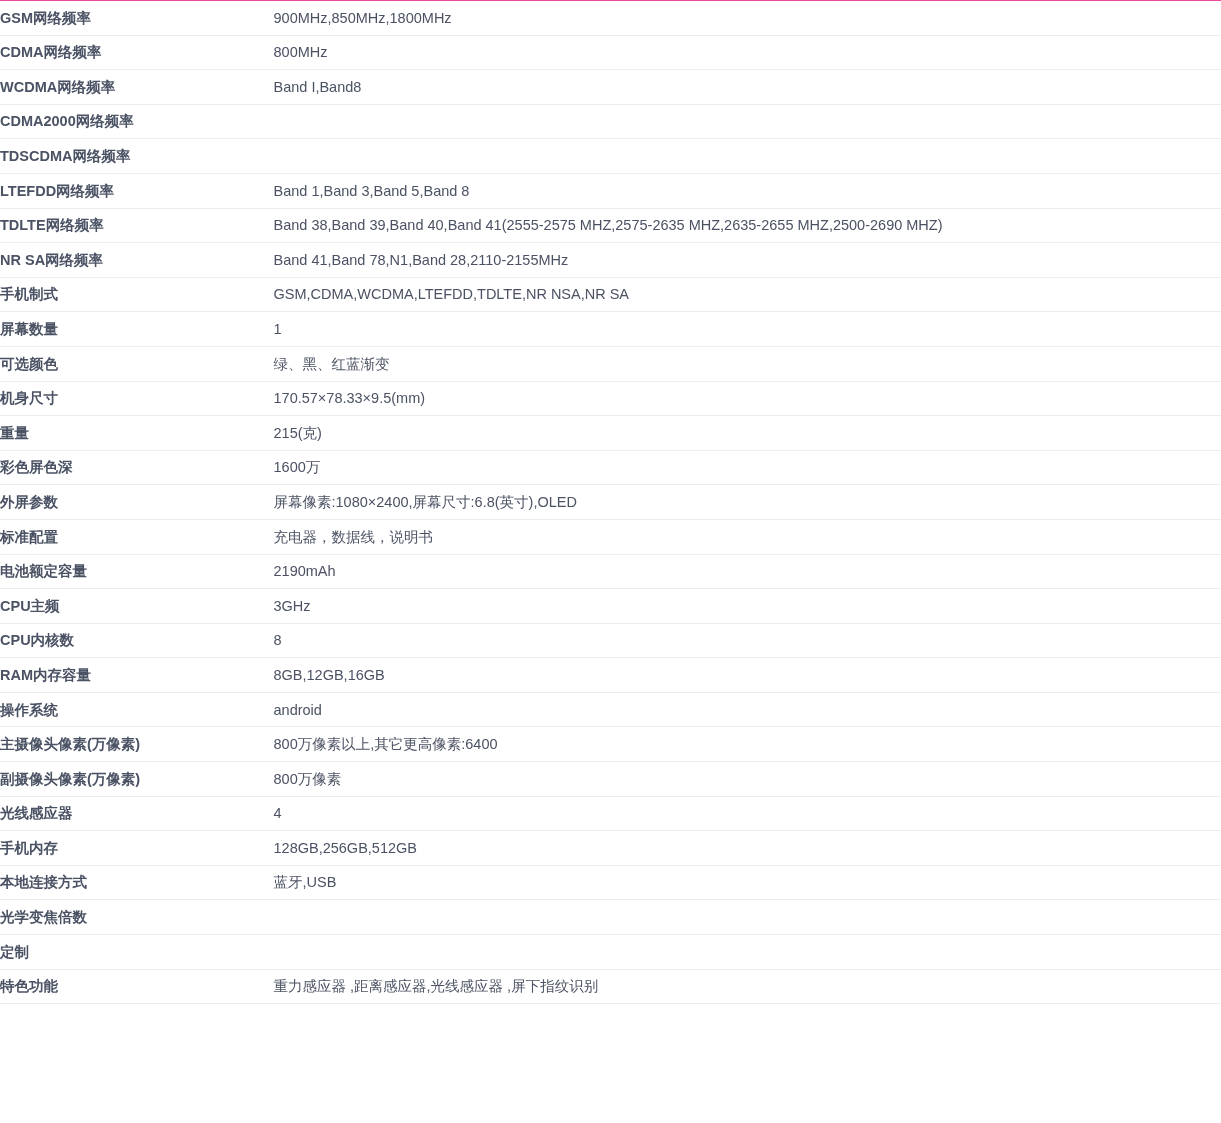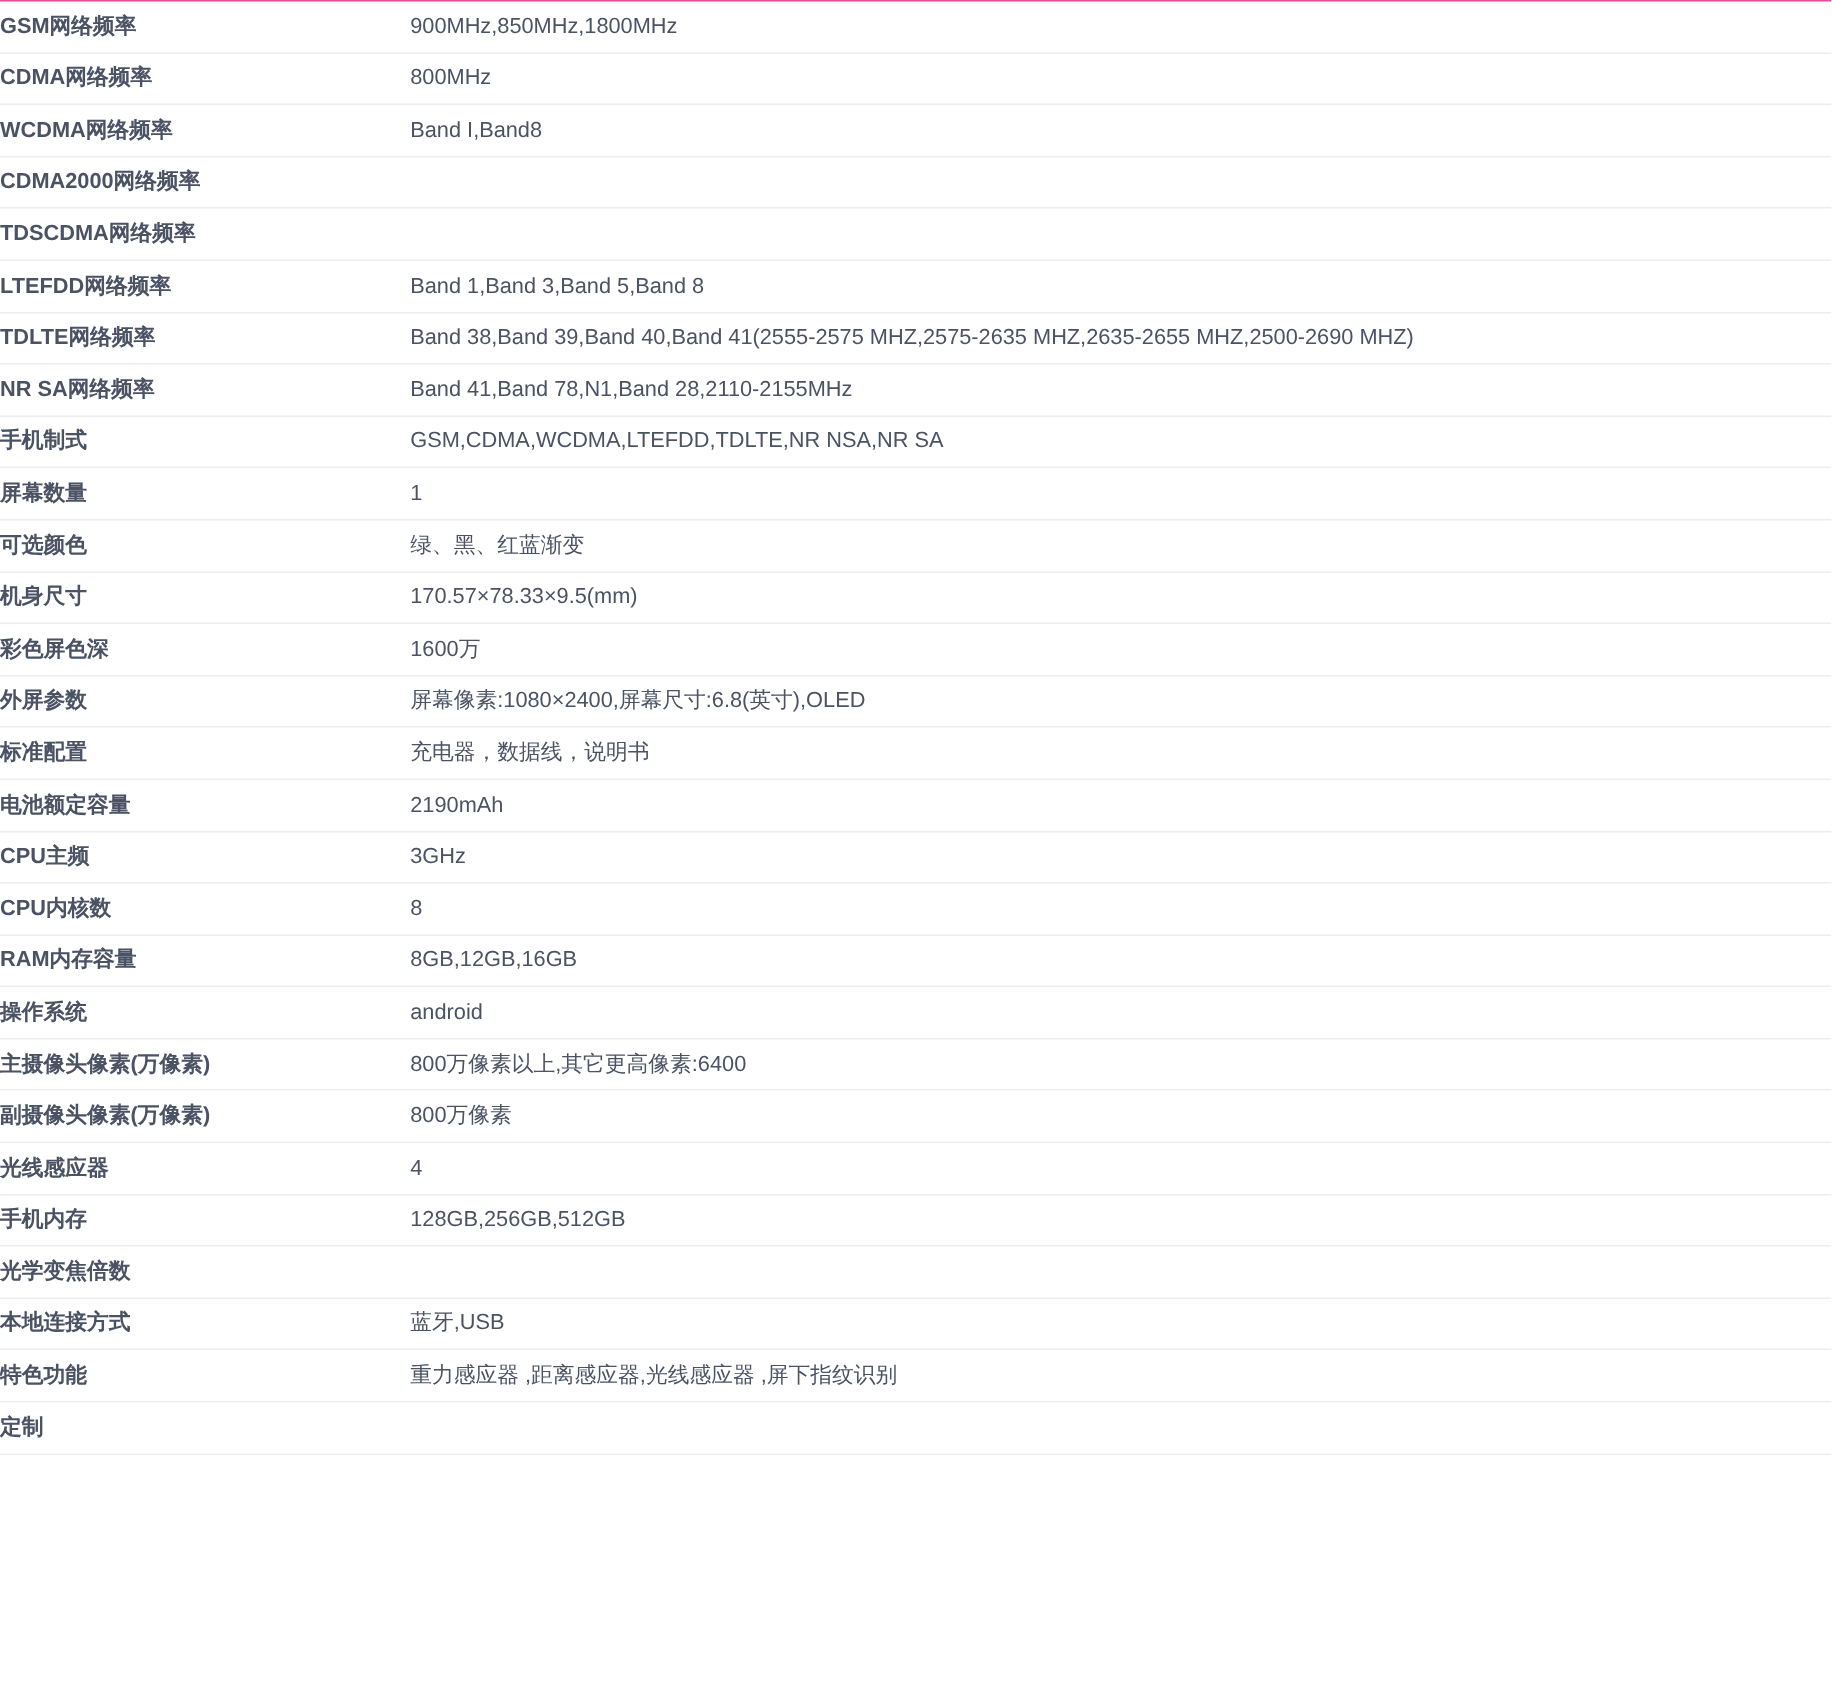--- a/index.html
+++ b/index.html
@@ -102,20 +102,24 @@
         </tr>
         <tr>
           <td class="cell-label">可选颜色</td>
           <td class="cell-value">绿、黑、红蓝渐变</td>
         </tr>
         <tr>
           <td class="cell-label">机身尺寸</td>
           <td class="cell-value">170.57×78.33×9.5(mm)</td>
         </tr>
         <tr>
+          <td class="cell-label">重量</td>
+          <td class="cell-value">215(克)</td>
+        </tr>
+        <tr>
           <td class="cell-label">彩色屏色深</td>
           <td class="cell-value">1600万</td>
         </tr>
         <tr>
           <td class="cell-label">外屏参数</td>
           <td class="cell-value">屏幕像素:1080×2400,屏幕尺寸:6.8(英寸),OLED</td>
         </tr>
         <tr>
           <td class="cell-label">标准配置</td>
           <td class="cell-value">充电器，数据线，说明书</td>
@@ -150,31 +154,31 @@
         </tr>
         <tr>
           <td class="cell-label">光线感应器</td>
           <td class="cell-value">4</td>
         </tr>
         <tr>
           <td class="cell-label">手机内存</td>
           <td class="cell-value">128GB,256GB,512GB</td>
         </tr>
         <tr>
+          <td class="cell-label">本地连接方式</td>
+          <td class="cell-value">蓝牙,USB</td>
+        </tr>
+        <tr>
           <td class="cell-label">光学变焦倍数</td>
           <td class="cell-value empty"></td>
         </tr>
         <tr>
-          <td class="cell-label">本地连接方式</td>
-          <td class="cell-value">蓝牙,USB</td>
+          <td class="cell-label">定制</td>
+          <td class="cell-value empty"></td>
         </tr>
         <tr>
           <td class="cell-label">特色功能</td>
           <td class="cell-value">重力感应器 ,距离感应器,光线感应器 ,屏下指纹识别</td>
-        </tr>
-        <tr>
-          <td class="cell-label">定制</td>
-          <td class="cell-value empty"></td>
         </tr>
       </tbody>
   </table>
   <div class="bottom-space"></div>
 </div>
 
 </body></html>

